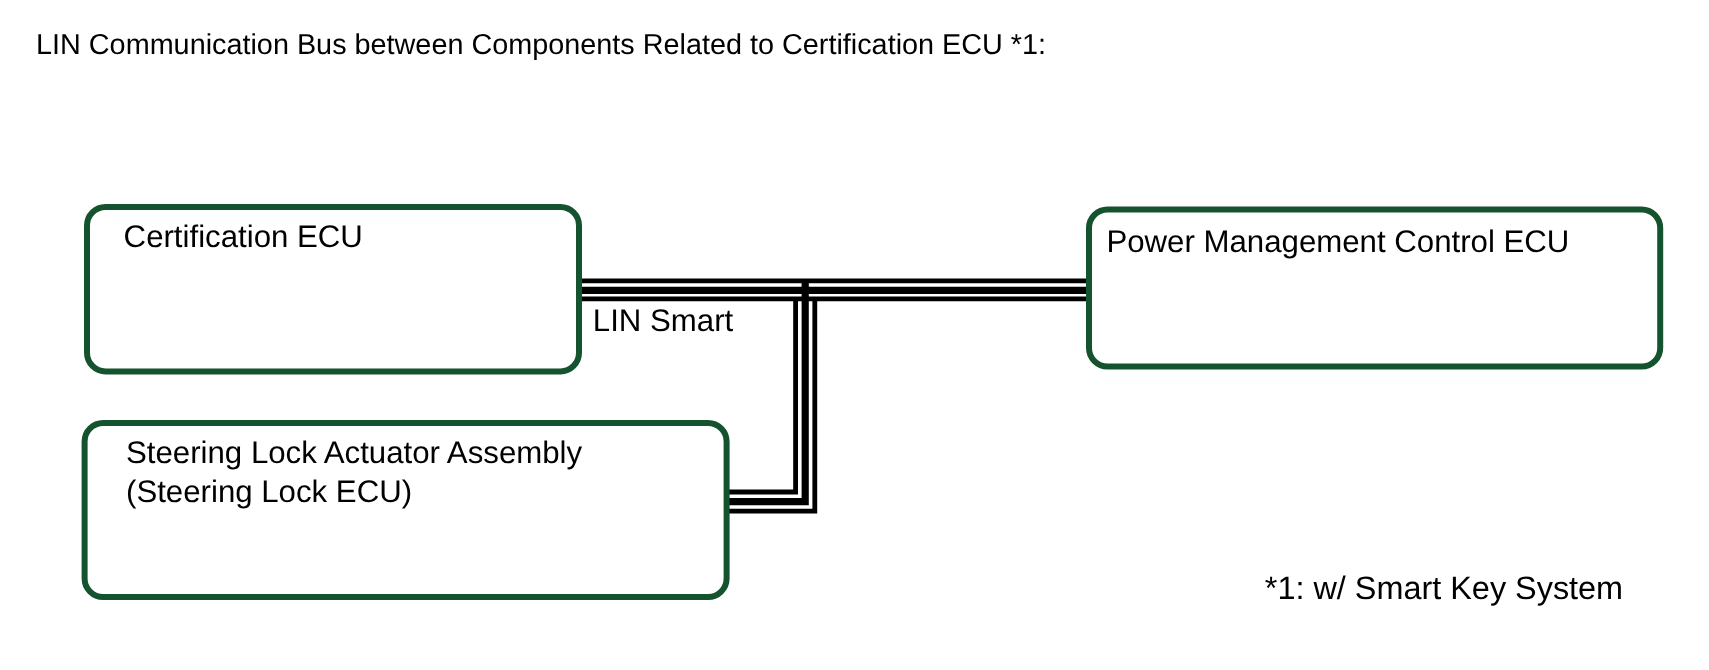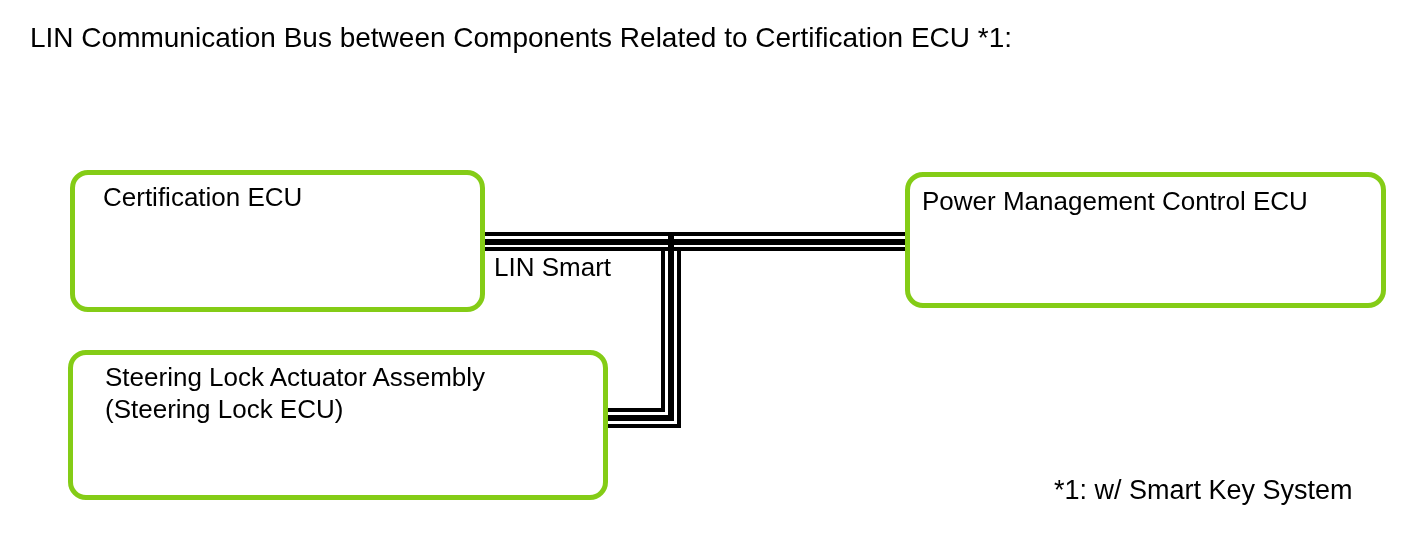--- a/index.html
+++ b/index.html
@@ -13,35 +13,35 @@
     height: 558px;
     background: #ffffff;
     font-family: "Liberation Sans", sans-serif;
     color: #000000;
     overflow: hidden;
   }
   .title {
     position: absolute;
     left: 30px;
     top: 22px;
-    font-size: 28px;
+    font-size: 24px;
     line-height: 32px;
     white-space: nowrap;
   }
   .bus-svg {
     position: absolute;
     left: 0;
     top: 0;
     width: 1424px;
     height: 558px;
   }
   .node {
     position: absolute;
     box-sizing: border-box;
-    border: 5px solid #84cc16;
+    border: 5px solid #14532d;
     border-radius: 18px;
     background: #ffffff;
     font-size: 26px;
     line-height: 32px;
     white-space: nowrap;
   }
   .node-cert {
     left: 70px;
     top: 170px;
     width: 415px;

